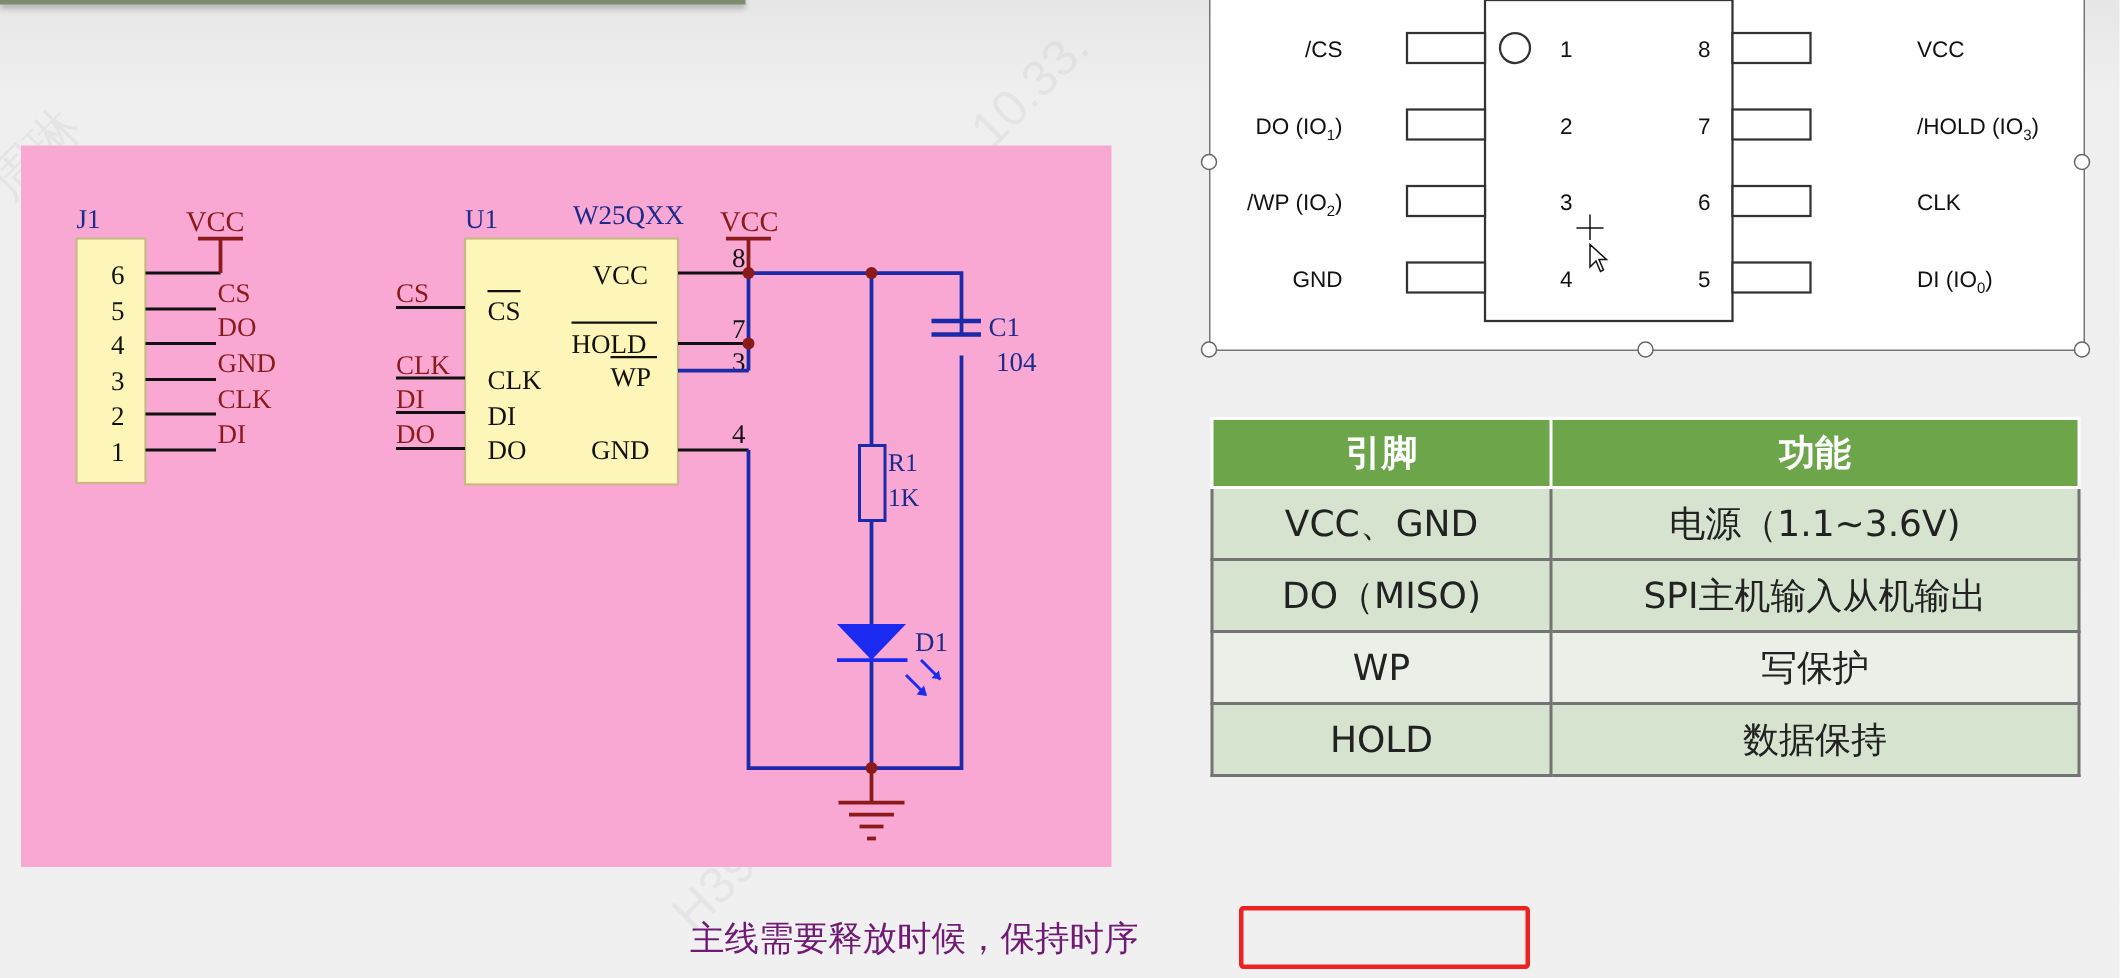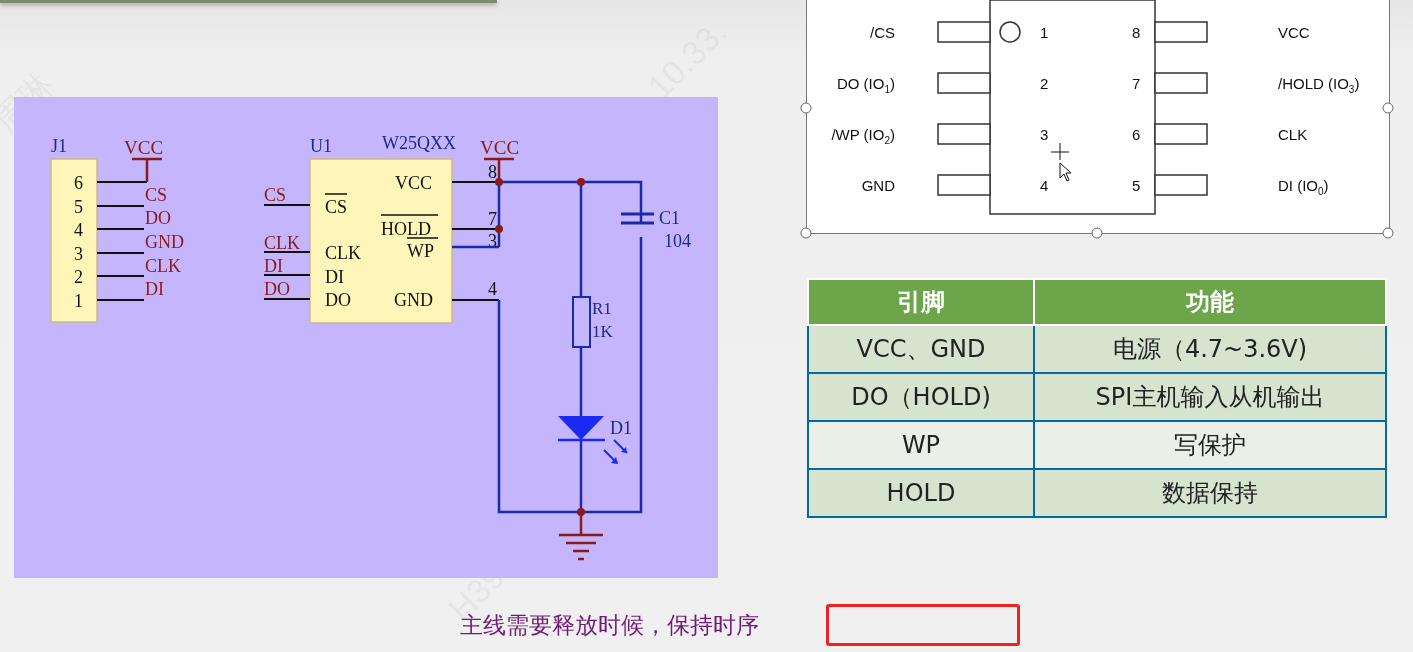--- a/index.html
+++ b/index.html
@@ -7,42 +7,43 @@
     width:1413px; height:652px; overflow:hidden; position:relative;
     background: linear-gradient(#e6e6e6 0px, #efefef 60px, #f0f0f0 100%);
     font-family: "Liberation Sans", sans-serif;
   }
   .topbar {
     position:absolute; left:0; top:0; width:497px; height:3px;
     background:#7d8b6e; box-shadow:0 2px 4px rgba(0,0,0,0.35);
   }
   .schematic {
     position:absolute; left:14px; top:97px; width:704px; height:481px;
-    background:#c4b5fd;
+    background:#f9a8d4;
+    padding-left:23px;
   }
   .schematic svg { position:absolute; left:0; top:0; }
   .serif { font-family: "Liberation Serif", "DejaVu Serif", serif; }
   .pinout {
     position:absolute; left:806px; top:0; width:582px; height:233px;
     background:#fff; border-left:1px solid #777; border-right:1px solid #777; border-bottom:1px solid #777;
   }
   .handle {
     position:absolute; width:9px; height:9px; border:1.5px solid #666; border-radius:50%;
     background:#fff; transform:translate(-50%,-50%);
   }
   .pin-table {
     position:absolute; left:807px; top:278px; width:580px; border-collapse:collapse;
     font-family:"DejaVu Sans", sans-serif;
   }
   .pin-table th {
     background:#6da54b; color:#fff; font-size:24px; font-weight:bold; height:42px;
     border:2px solid #fff;
   }
   .pin-table td {
-    font-size:24px; color:#222; text-align:center; height:44px; border:2px solid #0369a1;
+    font-size:24px; color:#222; text-align:center; height:44px; border:2px solid #737373;
   }
   .pin-table tr.odd td { background:#d6e3cf; }
   .pin-table tr.even td { background:#eaefe7; }
   .pin-table th:first-child, .pin-table td:first-child { width:222px; }
   .highlight-box {
     position:absolute; left:826px; top:604px; width:194px; height:42px;
     border:3px solid #ee2222; border-radius:3px; box-sizing:border-box;
   }
   .annotation {
     position:absolute; left:460px; top:610px; font-size:23px; color:#701a75;
@@ -239,24 +240,24 @@
 <table class="pin-table">
   <thead>
     <tr>
       <th>引脚</th>
       <th>功能</th>
     </tr>
   </thead>
   <tbody>
     <tr class="odd">
       <td>VCC、GND</td>
-      <td>电源（4.7~3.6V)</td>
+      <td>电源（1.1~3.6V)</td>
     </tr>
     <tr class="odd">
-      <td>DO（HOLD)</td>
+      <td>DO（MISO)</td>
       <td>SPI主机输入从机输出</td>
     </tr>
     <tr class="even">
       <td>WP</td>
       <td>写保护</td>
     </tr>
     <tr class="odd">
       <td>HOLD</td>
       <td>数据保持</td>
     </tr>

